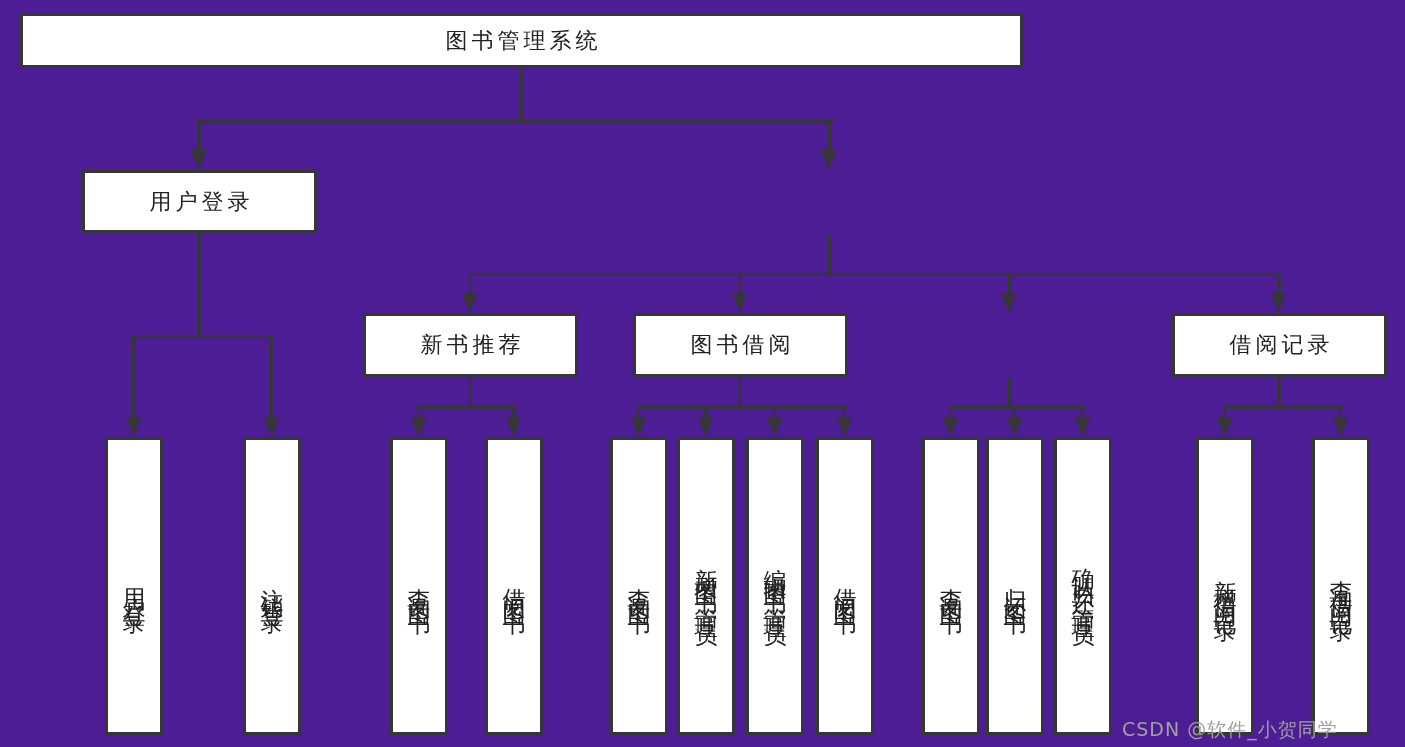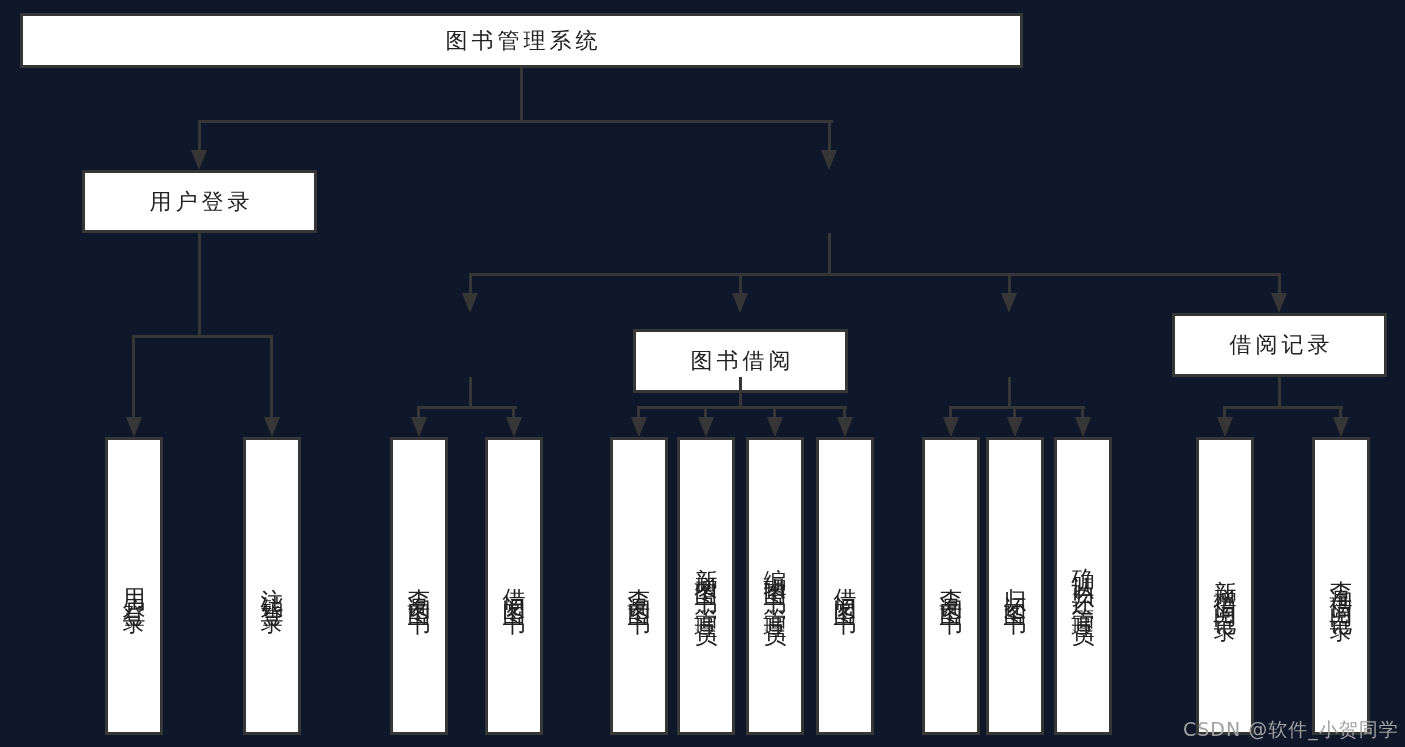--- a/index.html
+++ b/index.html
@@ -1,20 +1,20 @@
 <!DOCTYPE html>
 <html><head>
 <meta charset="utf-8">
 <style>
   html, body { margin: 0; padding: 0; background: #ffffff; }
   .canvas {
     position: relative;
     width: 1405px;
     height: 747px;
-    background: #0f172a;
+    background: #4c1d95;
     font-family: "DejaVu Sans", "Liberation Sans", sans-serif;
     overflow: hidden;
   }
   .box {
     position: absolute;
     box-sizing: border-box;
     border: 3px solid #363636;
     background: #ffffff;
     display: flex;
     align-items: center;
@@ -39,21 +39,21 @@
   .vline { position: absolute; width: 3px; background: #363636; }
   .hline { position: absolute; height: 3px; background: #363636; }
   .ah {
     position: absolute; width: 0; height: 0;
     border-left: 8px solid transparent;
     border-right: 8px solid transparent;
     border-top: 20px solid #363636;
   }
   .watermark {
     position: absolute;
-    left: 1183px;
+    left: 1122px;
     top: 717px;
     font-size: 19px;
     color: #a0a0a0;
     letter-spacing: 1px;
     white-space: nowrap;
   }
 </style>
 </head>
 <body>
 
@@ -61,22 +61,25 @@
 
   <div class="box" style="left:20px;top:13px;width:1003px;height:55px;">
     <span class="hlabel">图书管理系统</span>
   </div>
 
   <div class="box" style="left:82px;top:170px;width:235px;height:63px;">
     <span class="hlabel">用户登录</span>
   </div>
 
 
+  <div class="box" style="left:363px;top:313px;width:215px;height:64px;">
+    <span class="hlabel">新书推荐</span>
+  </div>
 
-  <div class="box" style="left:633px;top:329px;width:215px;height:64px;">
+  <div class="box" style="left:633px;top:313px;width:215px;height:64px;">
     <span class="hlabel">图书借阅</span>
   </div>
 
 
   <div class="box" style="left:1172px;top:313px;width:215px;height:64px;">
     <span class="hlabel">借阅记录</span>
   </div>
 
   <div class="box leaf" style="left:105px;">
     <span class="vtext">用户登录</span>

